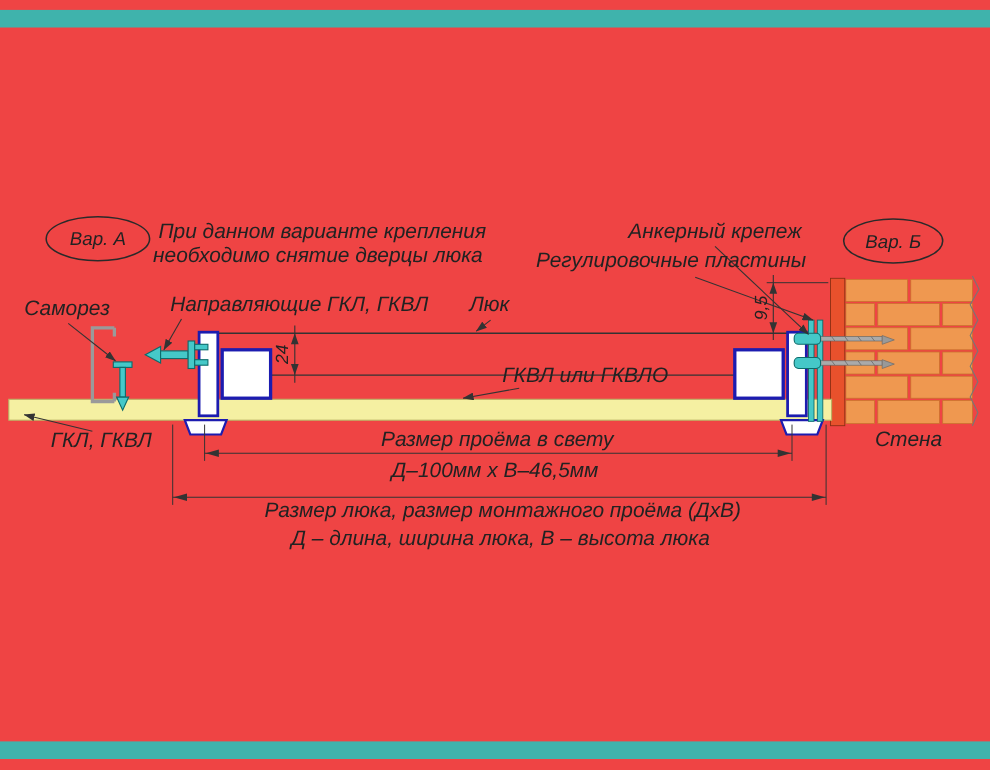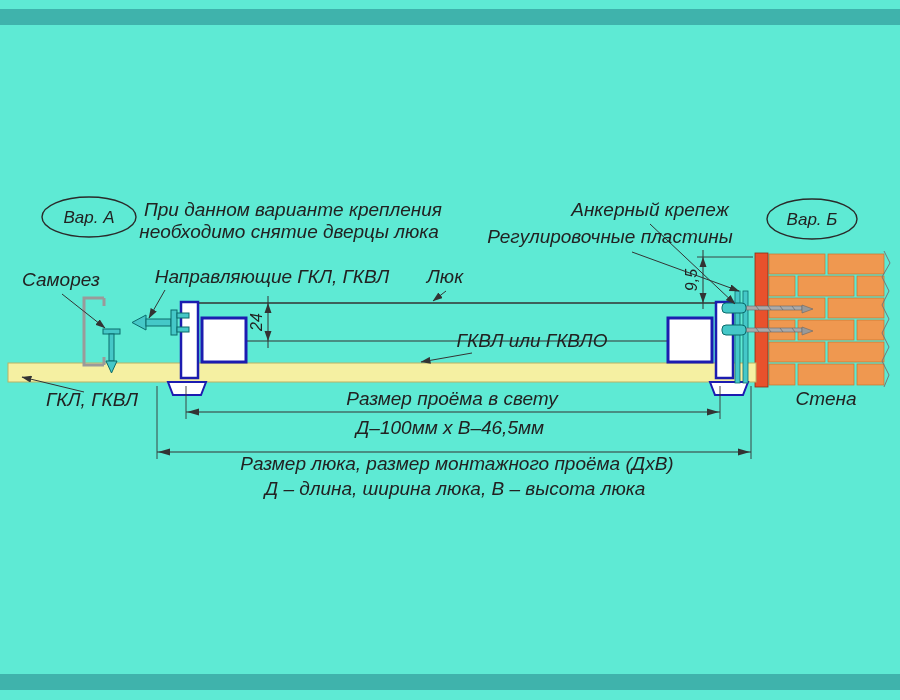--- a/index.html
+++ b/index.html
@@ -1,16 +1,16 @@
 <!DOCTYPE html>
 <html><head>
 <meta charset="utf-8">
 <style>
   html,body{margin:0;padding:0;background:#fff;}
-  .stage{position:relative;width:900px;height:700px;background:#5eead4;overflow:hidden;
+  .stage{position:relative;width:900px;height:700px;background:#ef4444;overflow:hidden;
          font-family:"Liberation Sans",sans-serif;}
   svg{position:absolute;left:0;top:0;}
   svg text{font-family:"Liberation Sans",sans-serif;font-style:italic;fill:#222;}
   .t19{font-size:19px;}
   .t17{font-size:17px;}
   .t16{font-size:16px;}
   .thin{stroke:#333;stroke-width:1;fill:none;}
   .xline{stroke:#333;stroke-width:0.9;fill:none;}
   .arrow{fill:#333;stroke:none;}
 </style>

